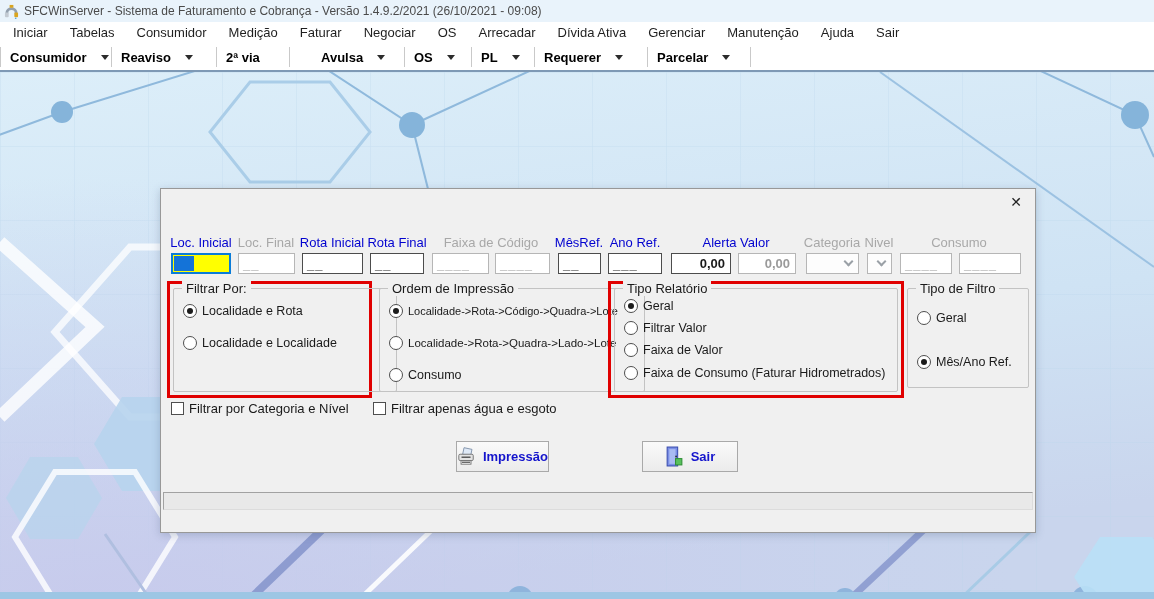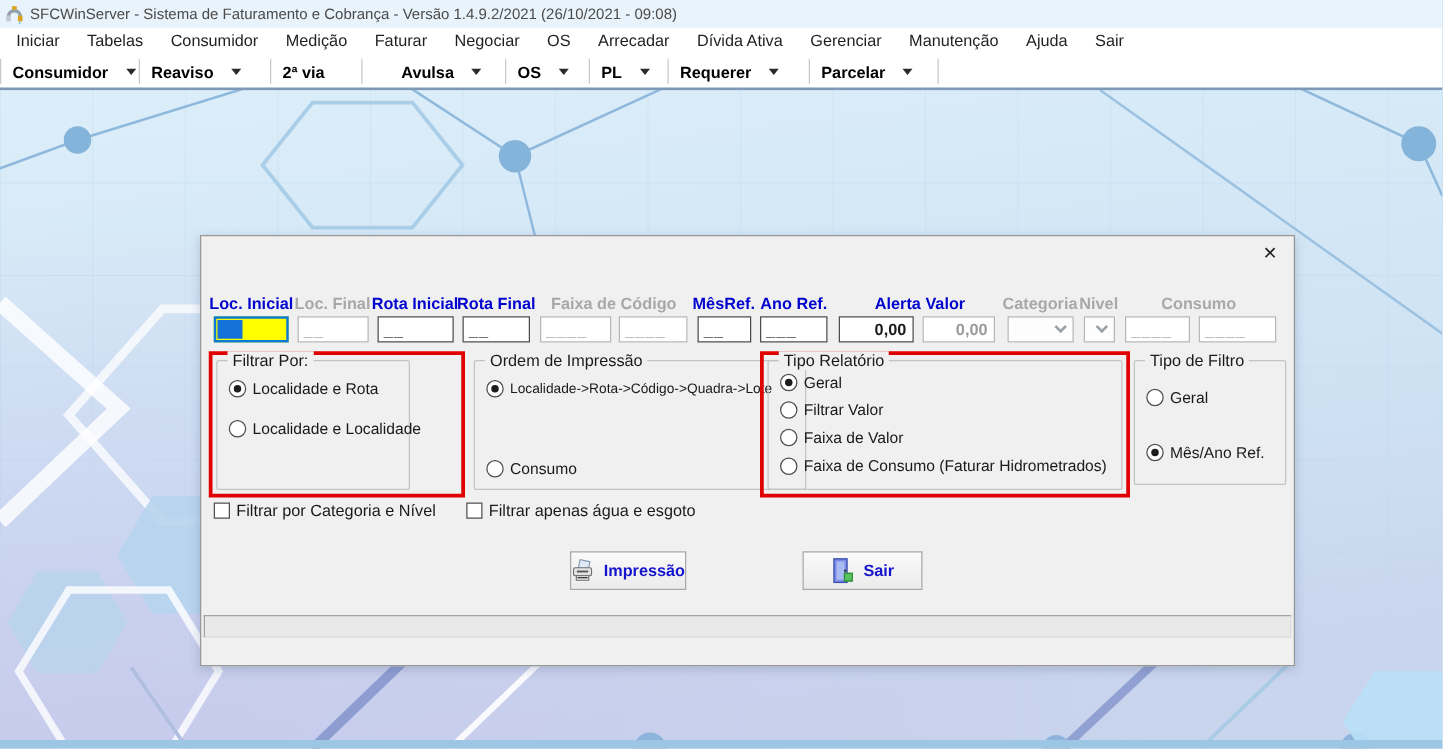--- a/index.html
+++ b/index.html
@@ -30,21 +30,21 @@
 
   
   .dialog { position:absolute; left:160px; top:116px; width:876px; height:345px;
     background:#f0f0f0; border:1px solid #989898; box-shadow:0 2px 8px rgba(60,80,110,.25); }
   .dlg-title { position:absolute; left:0; top:0; right:0; height:26px;
     font-size:13px; color:#111; line-height:26px; padding-left:12px; }
   .dlg-close { position:absolute; right:10px; top:4px; width:18px; height:18px;
     text-align:center; line-height:18px; font-size:14px; color:#222; cursor:default; }
 
   .flabel { position:absolute; top:46px; transform:translateX(-50%);
-    font-size:13px; font-weight:bold; white-space:nowrap; }
+    font-size:13px; font-weight:normal; white-space:nowrap; }
   .flabel.active { color:#0202cf; }
   .flabel.dis { color:#a8a8a8; }
 
   .inp { position:absolute; top:64px; height:21px; background:#fff;
     border:1px solid #b6b6b6; font-size:13px; display:flex; align-items:flex-end;
     padding:0 3px 1px 4px; color:#9a9a9a; letter-spacing:1px; overflow:hidden;font-weight:bold; }
   .inp.strong { border-color:#4c4c4c; color:#1a1a1a; }
   .inp.num { align-items:center; justify-content:flex-end; letter-spacing:0;
     padding-right:5px; }
   .inp.num.dim { color:#9a9a9a; }
@@ -228,37 +228,41 @@
     <div class="combo" style="left:645px;width:53px">
       <span class="chev"></span>
     </div>
     <div class="combo" style="left:706px;width:25px">
       <span class="chev"></span>
     </div>
     <div class="inp" style="left:739px;width:52px">____</div>
     <div class="inp" style="left:798px;width:62px">____</div>
 
     <div class="redbox" style="left:6px;top:92px;width:205px;height:117px"></div>
-    <div class="groupbox" style="left:12px;top:99px;width:155px;height:104px">
+    <div class="groupbox" style="left:12px;top:99px;width:224px;height:104px">
       <span class="gb-legend">Filtrar Por:</span>
       <div class="radio-item" style="top:15px">
         <span class="radio sel"></span>
         <span>Localidade e Rota</span>
       </div>
       <div class="radio-item" style="top:47px">
         <span class="radio"></span>
         <span>Localidade e Localidade</span>
       </div>
     </div>
 
     <div class="groupbox" style="left:218px;top:99px;width:266px;height:104px">
       <span class="gb-legend">Ordem de Impressão</span>
       <div class="radio-item" style="top:15px;font-size:11px">
         <span class="radio sel"></span>
         <span>Localidade-&gt;Rota-&gt;Código-&gt;Quadra-&gt;Lote</span>
+      </div>
+      <div class="radio-item" style="top:47px;font-size:11.5px">
+        <span class="radio"></span>
+        <span>Localidade-&gt;Rota-&gt;Quadra-&gt;Lado-&gt;Lote</span>
       </div>
       <div class="radio-item" style="top:79px">
         <span class="radio"></span>
         <span>Consumo</span>
       </div>
     </div>
 
     <div class="redbox" style="left:447px;top:92px;width:296px;height:117px"></div>
     <div class="groupbox" style="left:453px;top:99px;width:284px;height:104px">
       <span class="gb-legend">Tipo Relatório</span>

